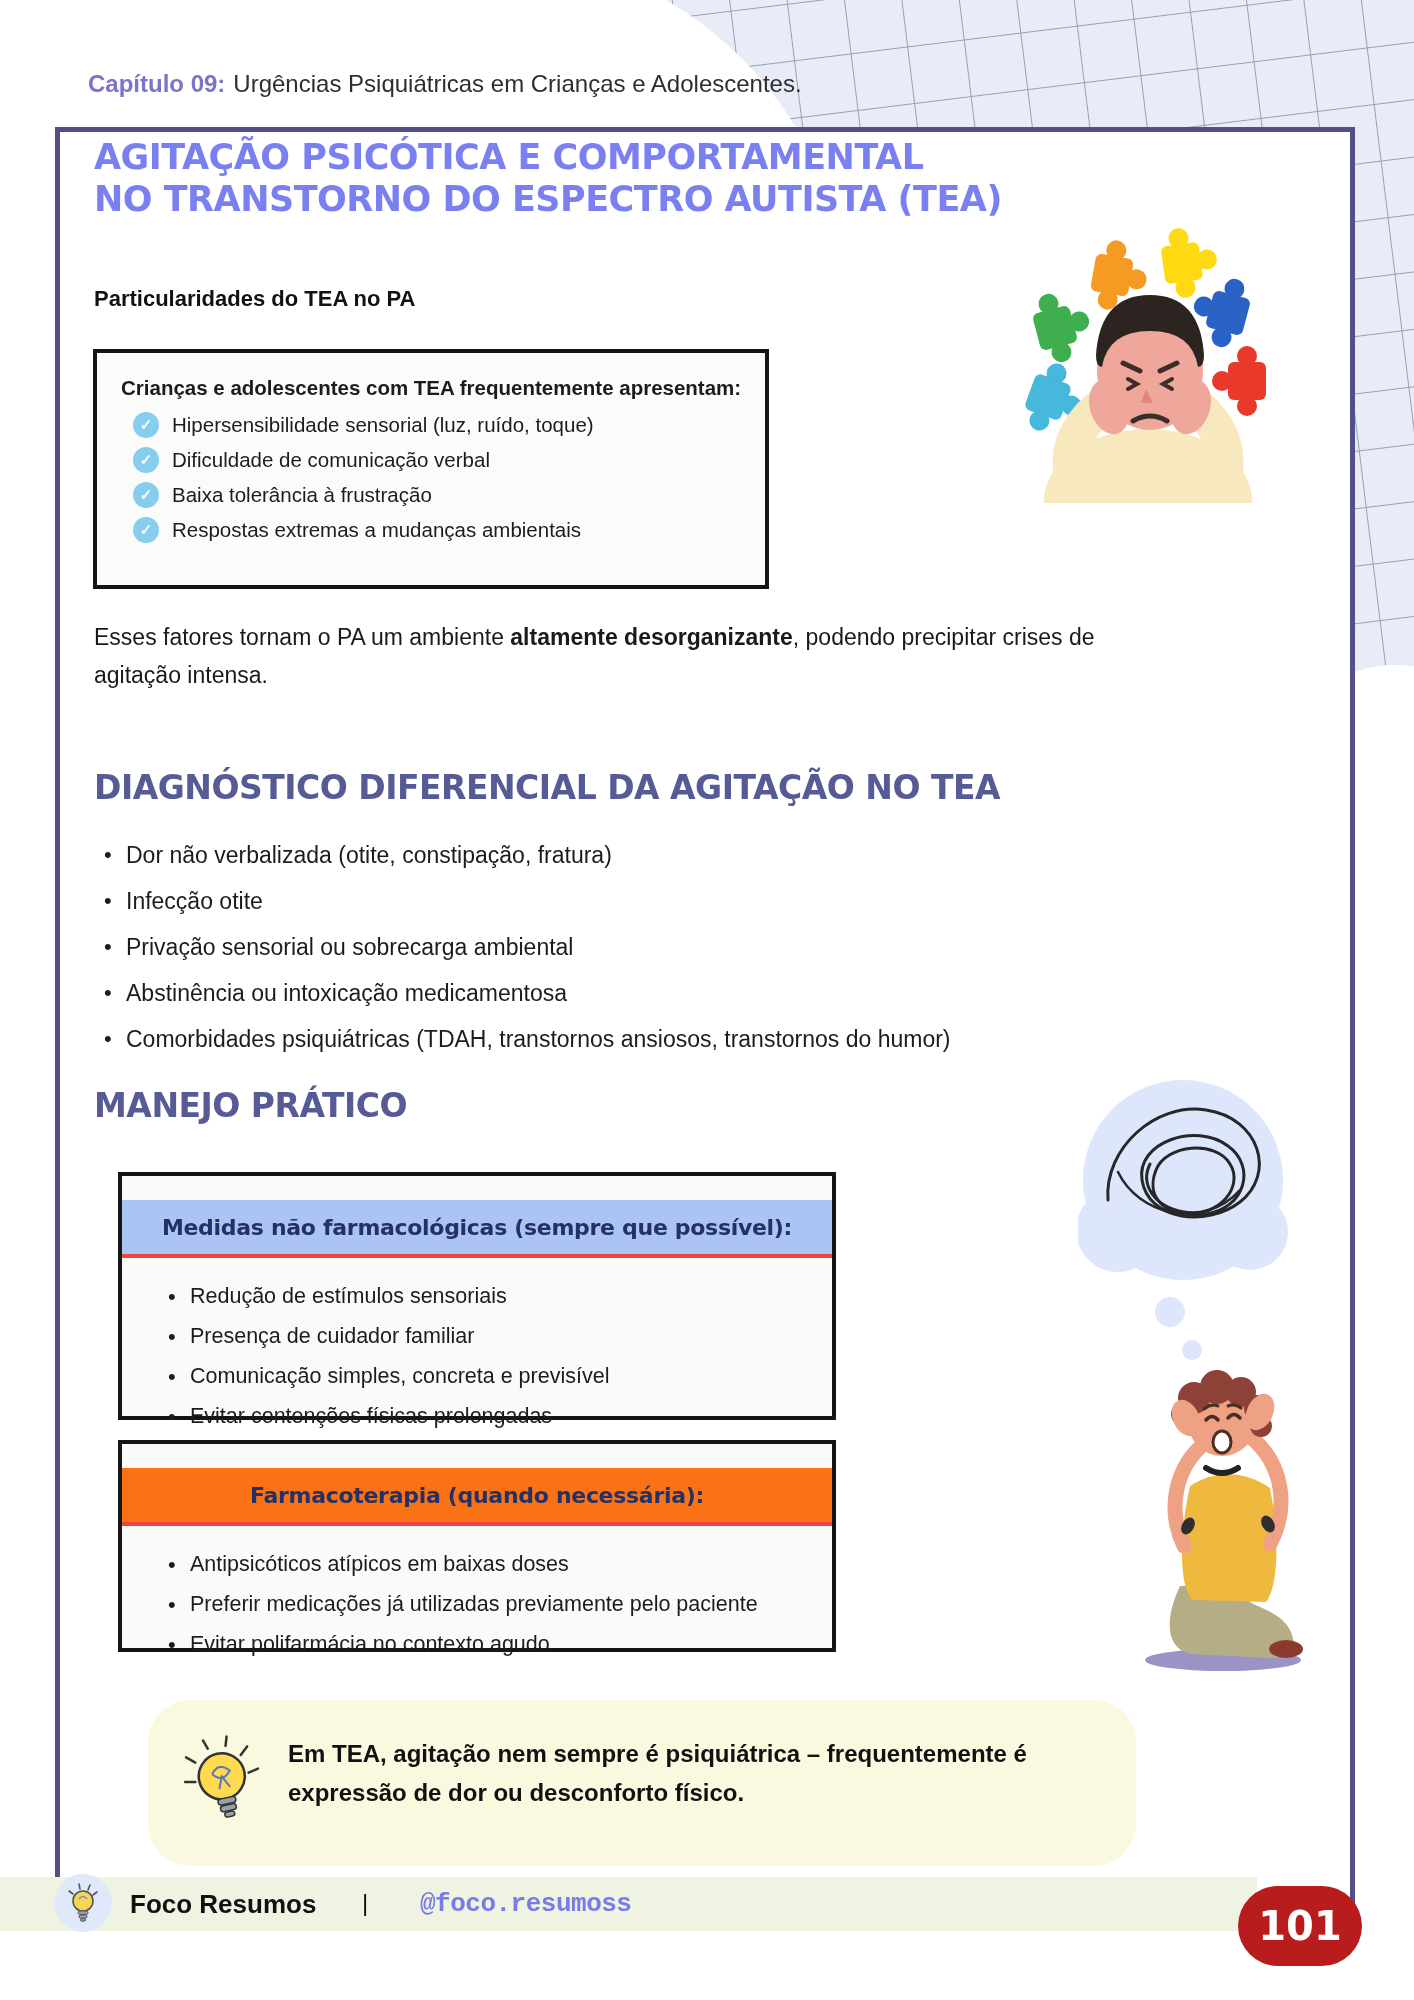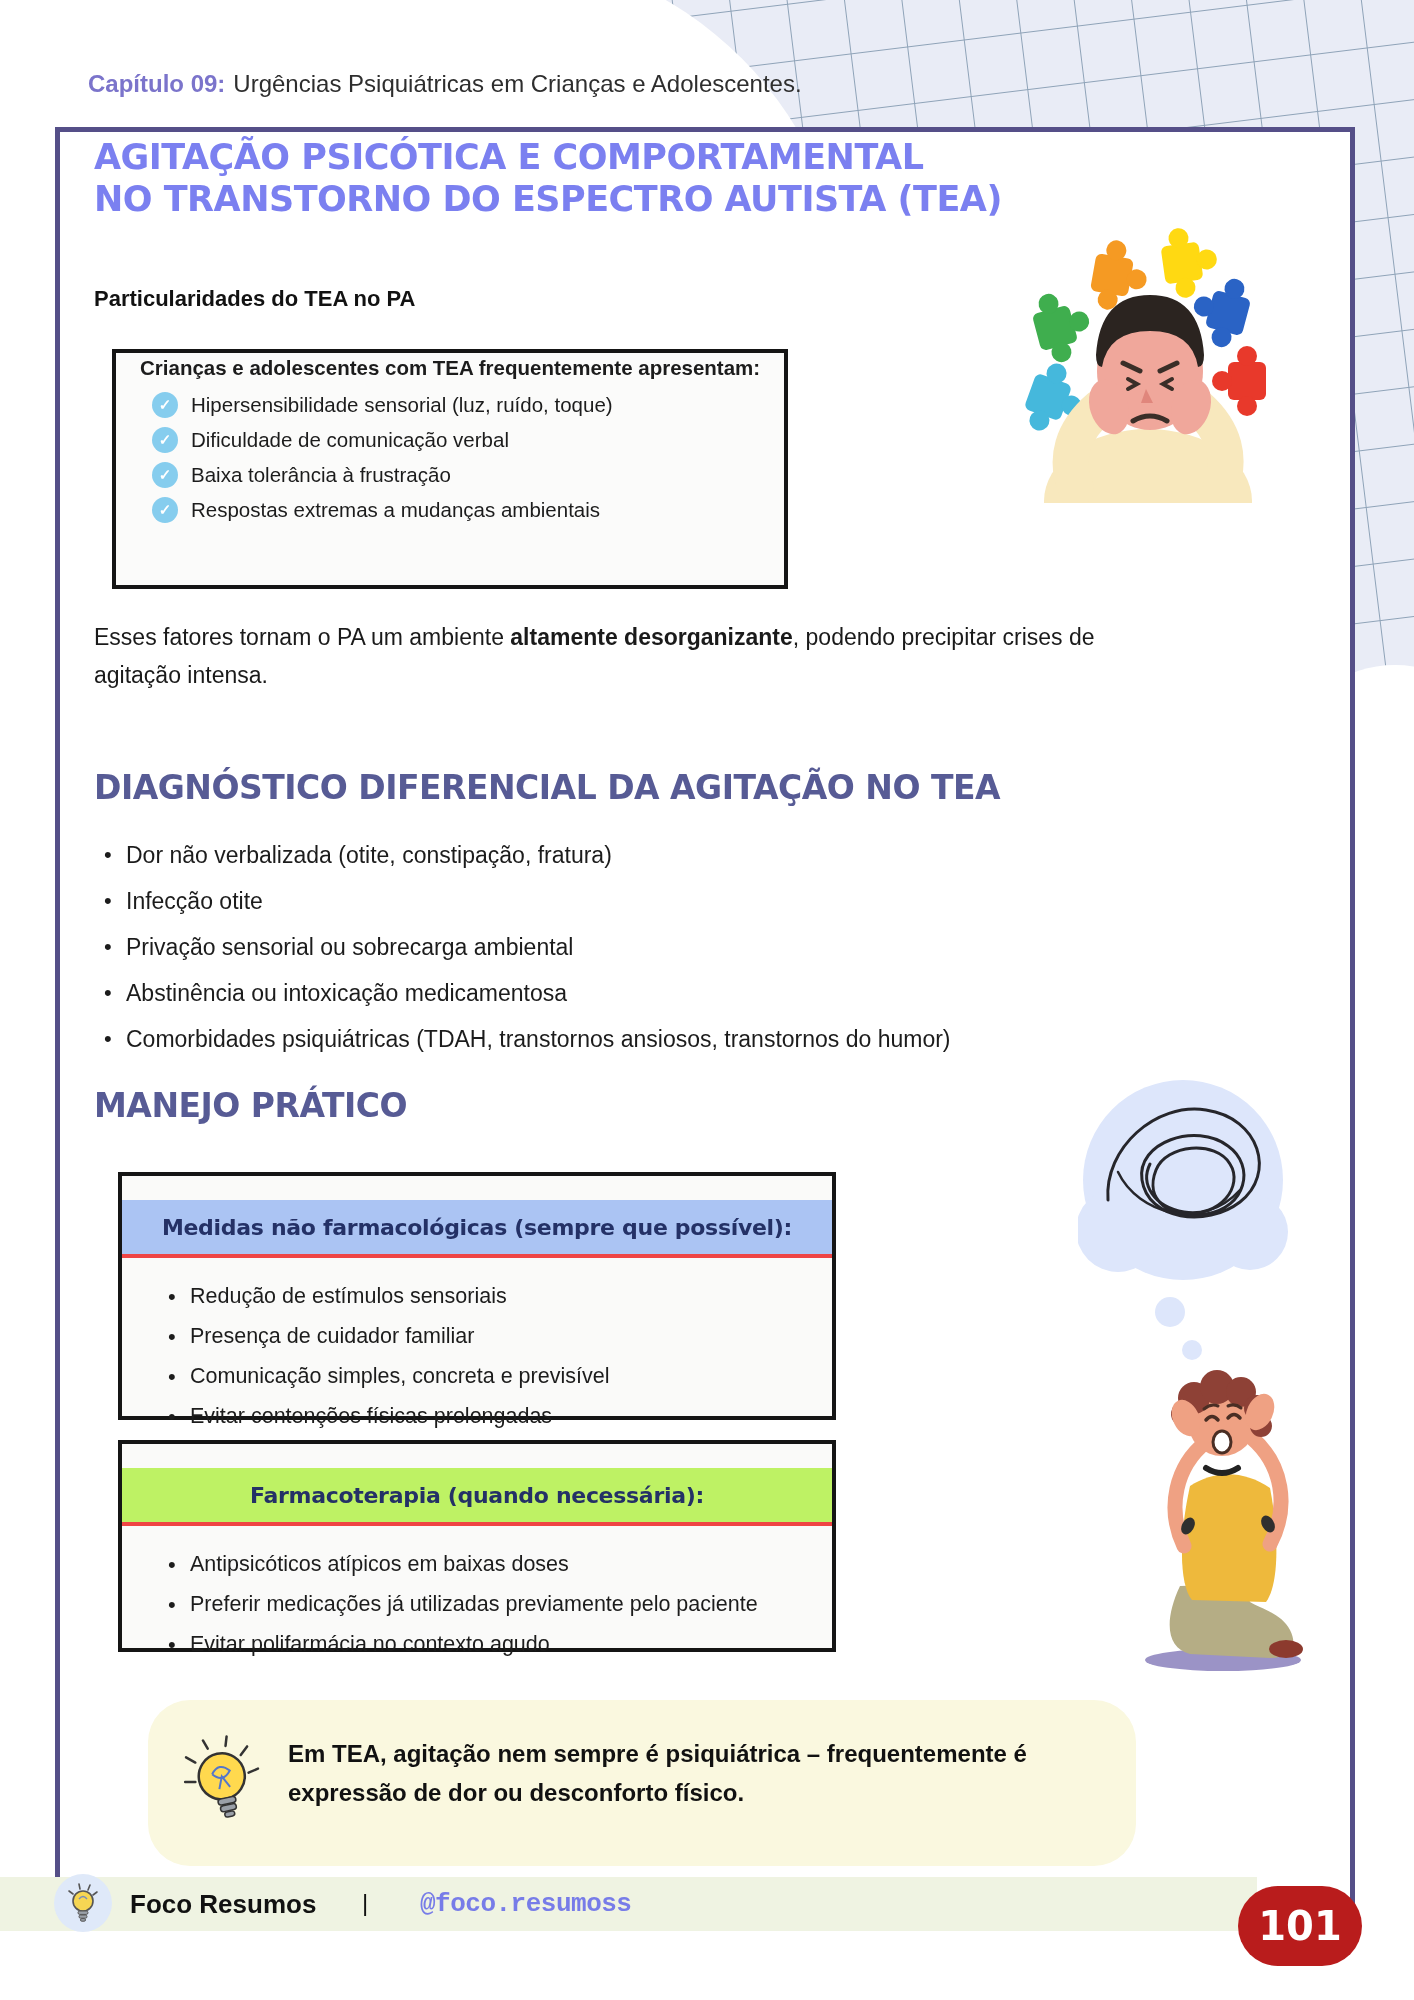--- a/index.html
+++ b/index.html
@@ -22,22 +22,22 @@
 
   .z{z-index:3;}
   .chapter{left:88px;top:70px;font-size:24px;z-index:5;}
   .chapter .lbl{color:#7b74cb;font-weight:bold;}
   .chapter .ttl{color:#2e2e2e;margin-left:8px;}
 
   .display{font-family:"DejaVu Sans","Liberation Sans",sans-serif;font-weight:800;letter-spacing:-0.5px;}
   .doc-title{left:94px;top:136px;font-size:35px;line-height:42px;color:#7b80f0;}
   .subtitle{left:94px;top:286px;font-size:22px;font-weight:bold;color:#121212;}
 
-  .checklist-box{left:112px;top:349px;width:676px;height:240px;box-sizing:border-box;
-    border:4px solid #151515;background:#fbfbfa;padding:3px 20px 14px 24px;}
+  .checklist-box{left:93px;top:349px;width:676px;height:240px;box-sizing:border-box;
+    border:4px solid #151515;background:#fbfbfa;padding:23px 20px 14px 24px;}
   .checklist-title{font-size:20.5px;font-weight:bold;margin-bottom:12px;}
   .check-item{display:flex;align-items:center;margin:9px 0 0 12px;font-size:20.5px;}
   .check-ic{width:26px;height:26px;border-radius:50%;background:#86cdee;color:#fff;
     display:flex;align-items:center;justify-content:center;font-size:15px;font-weight:bold;
     flex:0 0 26px;margin-right:13px;}
 
   .paragraph{left:94px;top:618px;width:1080px;font-size:23px;line-height:38px;color:#1a1a1a;}
 
   .h-diff{left:94px;top:768px;font-size:33px;color:#575b95;}
   .list{left:94px;top:842px;width:1150px;}
@@ -48,21 +48,21 @@
 
   .infobox{width:718px;box-sizing:border-box;border:4px solid #151515;background:#fafaf9;}
   .infobox .hdr{height:54px;display:flex;align-items:center;justify-content:center;
     border-bottom:4px solid #ef4444;font-family:"DejaVu Sans","Liberation Sans",sans-serif;
     font-weight:bold;font-size:22px;color:#243166;letter-spacing:-0.3px;margin-top:24px;}
   .infobox .bdy{padding:26px 24px 10px 36px;}
   .infobox .bullet-item{font-size:21.5px;margin-bottom:15px;}
   .boxA{left:118px;top:1172px;height:248px;}
   .boxA .hdr{background:#abc4f3;}
   .boxB{left:118px;top:1440px;height:212px;}
-  .boxB .hdr{background:#bef264;}
+  .boxB .hdr{background:#f97316;}
 
   .tip-box{left:148px;top:1700px;width:988px;height:166px;background:#faf8df;border-radius:42px;}
   .tip-icon{position:absolute;left:30px;top:32px;}
   .tip-text{position:absolute;left:140px;top:34px;width:800px;font-size:24px;font-weight:bold;
     line-height:39px;color:#111;}
 
   .footer-bar{left:0;top:1877px;width:1257px;height:54px;background:#eff3e2;z-index:6;}
   .f-ic{position:absolute;left:54px;top:-3px;width:58px;height:58px;border-radius:50%;
     background:#dfe9f9;display:flex;align-items:center;justify-content:center;}
   .f-brand{position:absolute;left:130px;top:12px;font-size:26px;font-weight:bold;color:#111;}

